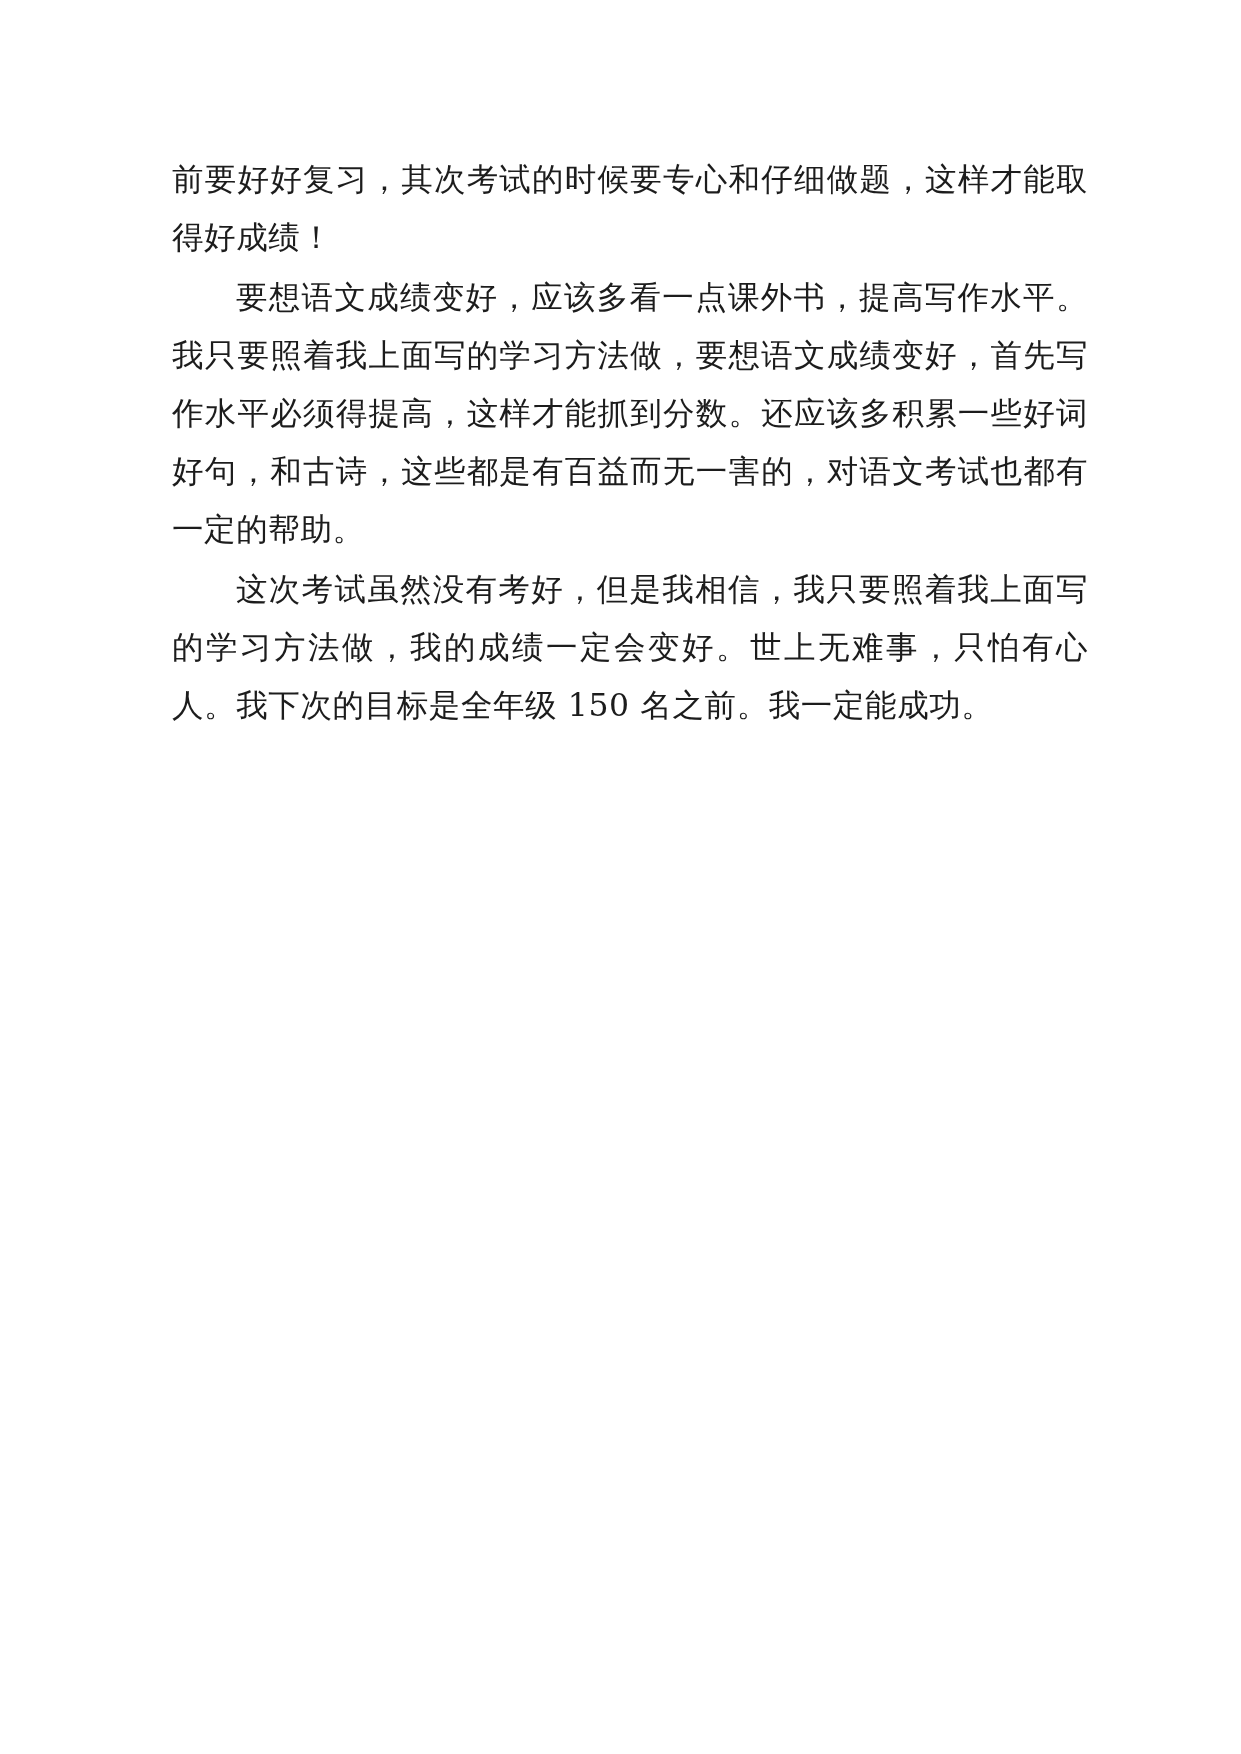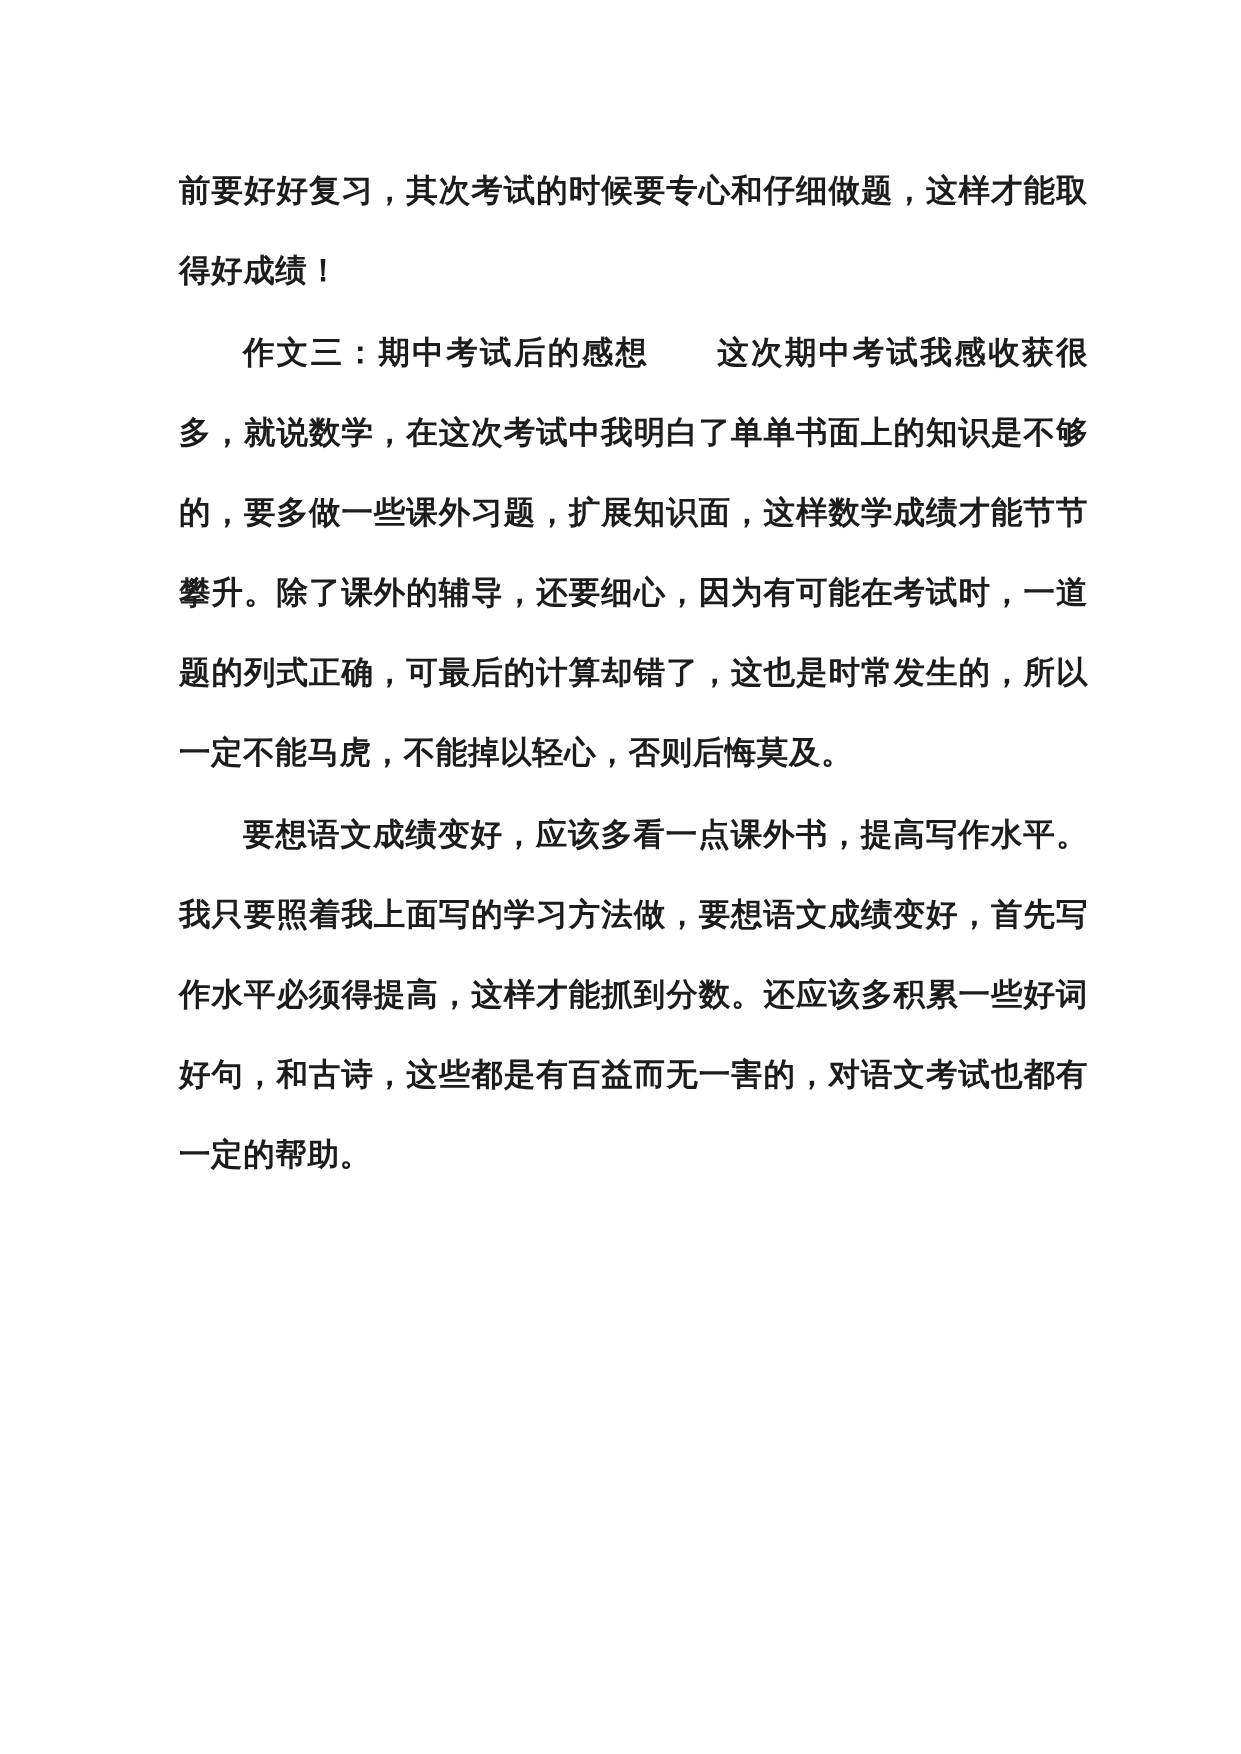--- a/index.html
+++ b/index.html
@@ -18,38 +18,38 @@
     width: 1241px;
     height: 1754px;
     box-sizing: border-box;
     padding: 150px 150px 80px 168px;
     position: relative;
   }
   .doc-body {
     width: 920px;
   }
   p.para {
-    margin: 0 0 2px 11px;
+    margin: 0 0 2px 4px;
     font-size: 31.5px;
-    line-height: 80px;
+    line-height: 58px;
     text-align: justify;
     text-justify: inter-ideograph;
     letter-spacing: 0.6px;
-    font-weight: 700;
+    font-weight: 400;
     color: #1c1c1c;
   }
   p.indent {
     text-indent: 64px;
   }
   .tight {
     margin-bottom: 0;
   }
 </style>
 </head>
 <body>
 
 <div class="page">
   <div class="doc-body">
     <p class="para tight">前要好好复习，其次考试的时候要专心和仔细做题，这样才能取得好成绩！</p>
-    <p class="para indent">作文三：期中考试后的感想　　这次期中考试我感收获很多，就说数学，在这次考试中我明白了单单书面上的知识是不够的，要多做一些课外习题，扩展知识面，这样数学成绩才能节节攀升。除了课外的辅导，还要细心，因为有可能在考试时，一道题的列式正确，可最后的计算却错了，这也是时常发生的，所以一定不能马虎，不能掉以轻心，否则后悔莫及。</p>
     <p class="para indent">要想语文成绩变好，应该多看一点课外书，提高写作水平。我只要照着我上面写的学习方法做，要想语文成绩变好，首先写作水平必须得提高，这样才能抓到分数。还应该多积累一些好词好句，和古诗，这些都是有百益而无一害的，对语文考试也都有一定的帮助。</p>
+    <p class="para indent">这次考试虽然没有考好，但是我相信，我只要照着我上面写的学习方法做，我的成绩一定会变好。世上无难事，只怕有心人。我下次的目标是全年级 150 名之前。我一定能成功。</p>
   </div>
 </div>
 
 </body></html>

